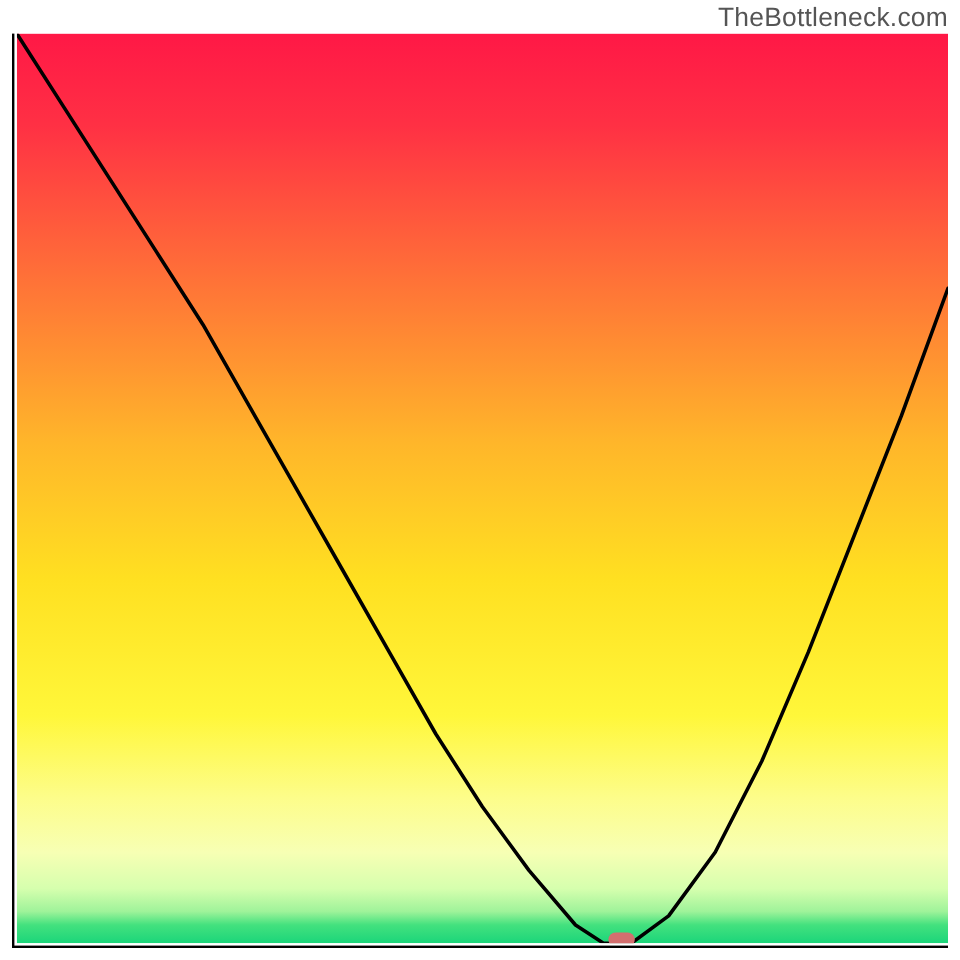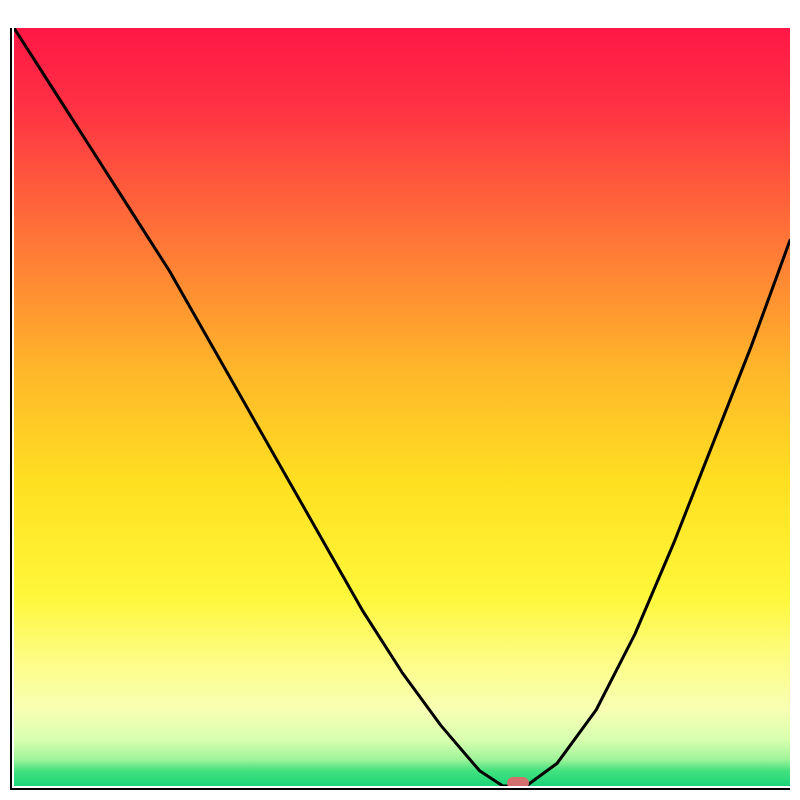--- a/index.html
+++ b/index.html
@@ -64,20 +64,21 @@
     height: 12px;
     border-radius: 6px;
     background: #d36f6f;
     transform: translate(-50%, -50%);
   }
 </style>
 </head>
 <body>
 
 <div class="wrap">
+  <div class="watermark">TheBottleneck.com</div>
 
   <div class="plot">
     <div class="plot-inner">
       <div class="gradient" id="grad" style="background: linear-gradient(rgb(255, 24, 70) 0%, rgb(255, 48, 68) 10%, rgb(255, 106, 57) 25%, rgb(255, 182, 42) 45%, rgb(255, 224, 33) 60%, rgb(255, 247, 58) 75%, rgb(253, 253, 138) 84%, rgb(247, 255, 180) 90%, rgb(214, 255, 174) 94%, rgb(159, 243, 154) 96.5%, rgb(67, 225, 126) 98%, rgb(27, 213, 122) 100%);"></div>
       <svg class="curve-svg" id="curve-svg" viewBox="0 0 776 758" preserveAspectRatio="none">
           <path d="M0.00 0.00 L38.80 60.64 L77.60 121.28 L116.40 181.92 L155.20 242.56 L194.00 310.78 L232.80 379.00 L271.60 447.22 L310.40 515.44 L349.20 583.66 L388.00 644.30 L426.80 697.36 L465.60 742.84 L488.88 758.00 L512.16 758.00 L543.20 735.26 L582.00 682.20 L620.80 606.40 L659.60 515.44 L698.40 416.90 L737.20 318.36 L776.00 212.24" fill="none" stroke="#000" stroke-width="3" stroke-linejoin="round" stroke-linecap="round"></path>
         </svg>
       <div class="marker" id="marker" style="left: 504.4px; top: 755px;"></div>
     </div>
   </div>

